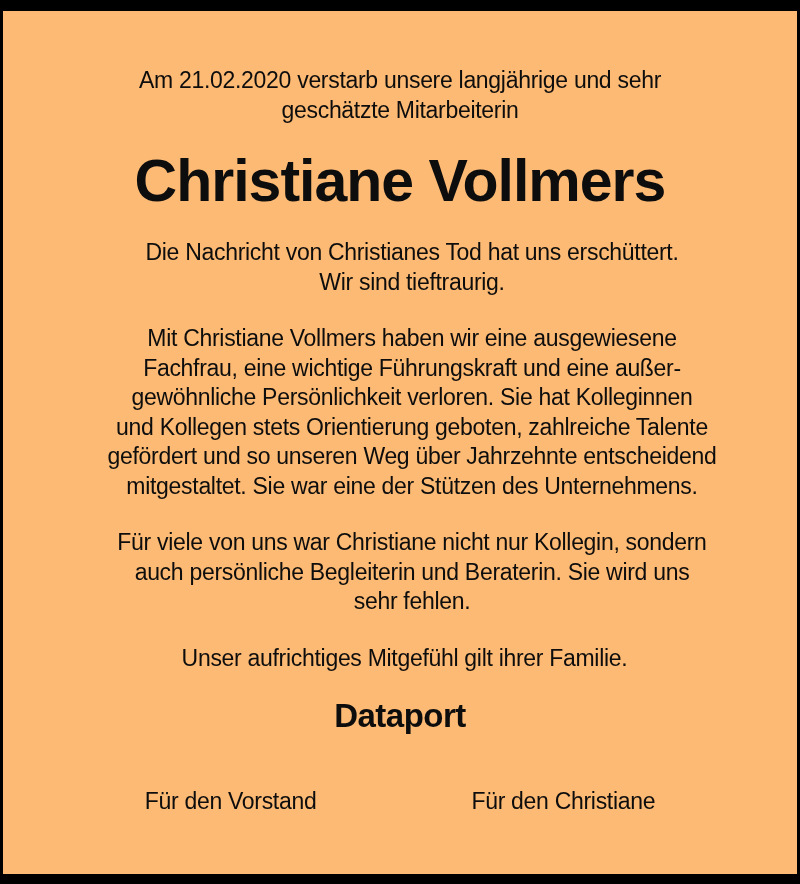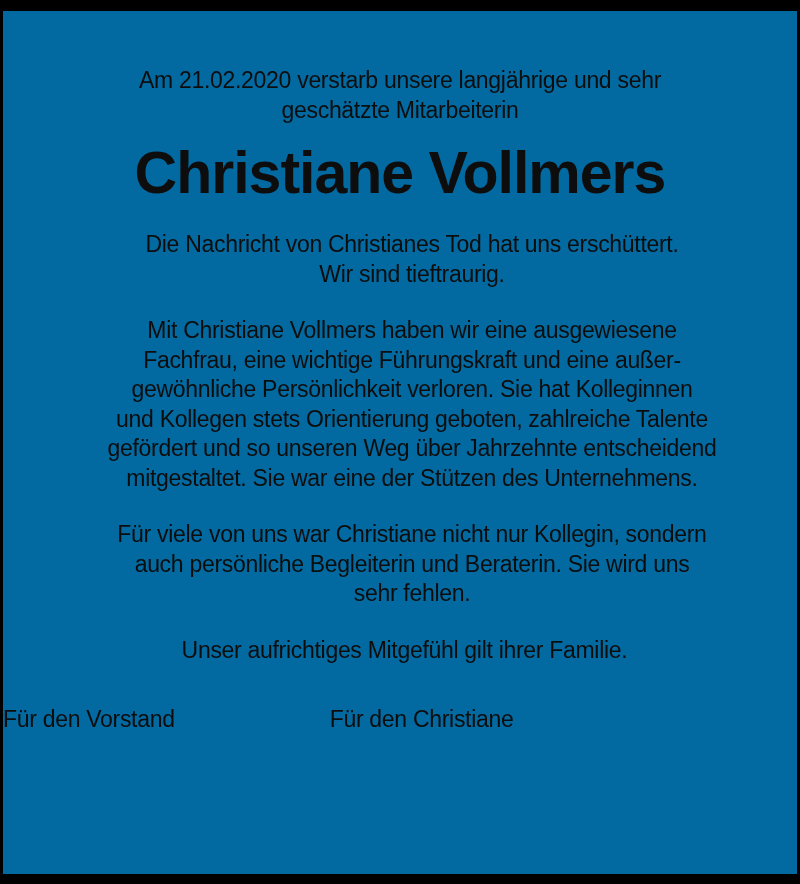--- a/index.html
+++ b/index.html
@@ -5,41 +5,41 @@
   html, body {
     margin: 0;
     padding: 0;
     background: #ffffff;
   }
   .page {
     position: relative;
     width: 800px;
     height: 884px;
     box-sizing: border-box;
-    background: #0369a1;
+    background: #fdba74;
     border-style: solid;
     border-color: #000000;
     border-width: 11px 3px 10px 3px;
     overflow: hidden;
     font-family: "Liberation Sans", "DejaVu Sans", sans-serif;
     color: #0d0d0d;
   }
   .content {
     width: 100%;
     text-align: center;
     letter-spacing: -0.3px;
   }
   .intro {
     margin-top: 54px;
     font-size: 23px;
     line-height: 30px;
     font-weight: 400;
   }
   .deceased-name {
-    margin: 17px 0 0 0;
+    margin: 25px 0 0 0;
     font-size: 59px;
     line-height: 62px;
     font-weight: 700;
     letter-spacing: -1px;
     white-space: nowrap;
   }
   .para {
     margin-top: 27px;
     font-size: 23px;
     line-height: 29.5px;
@@ -56,23 +56,23 @@
     padding-left: 9px;
   }
   .company-name {
     margin-top: 24px;
     font-size: 33px;
     line-height: 38px;
     font-weight: 700;
     letter-spacing: -0.5px;
   }
   .signatures {
-    margin-top: 40px;
+    margin-top: 52px;
     display: flex;
-    justify-content: flex-start;
+    justify-content: center;
     gap: 155px;
   }
   .signature-block {
     text-align: center;
     font-size: 23px;
     line-height: 28px;
   }
 </style>
 </head>
 <body>
@@ -85,20 +85,21 @@
     <h1 class="deceased-name">Christiane Vollmers</h1>
 
     <div class="para para-first">Die Nachricht von Christianes Tod hat uns erschüttert.<br>Wir sind tieftraurig.</div>
 
     <div class="para">Mit Christiane Vollmers haben wir eine ausgewiesene<br>Fachfrau, eine wichtige Führungskraft und eine außer-<br>gewöhnliche Persönlichkeit verloren. Sie hat Kolleginnen<br>und Kollegen stets Orientierung geboten, zahlreiche Talente<br>gefördert und so unseren Weg über Jahrzehnte entscheidend<br>mitgestaltet. Sie war eine der Stützen des Unternehmens.</div>
 
     <div class="para">Für viele von uns war Christiane nicht nur Kollegin, sondern<br>auch persönliche Begleiterin und Beraterin. Sie wird uns<br>sehr fehlen.</div>
 
     <div class="condolence">Unser aufrichtiges Mitgefühl gilt ihrer Familie.</div>
 
+    <div class="company-name">Dataport</div>
 
     <div class="signatures">
       <div class="signature-block">
         <div>Für den Vorstand</div>
       </div>
       <div class="signature-block">
         <div>Für den Christiane</div>
       </div>
     </div>
 

